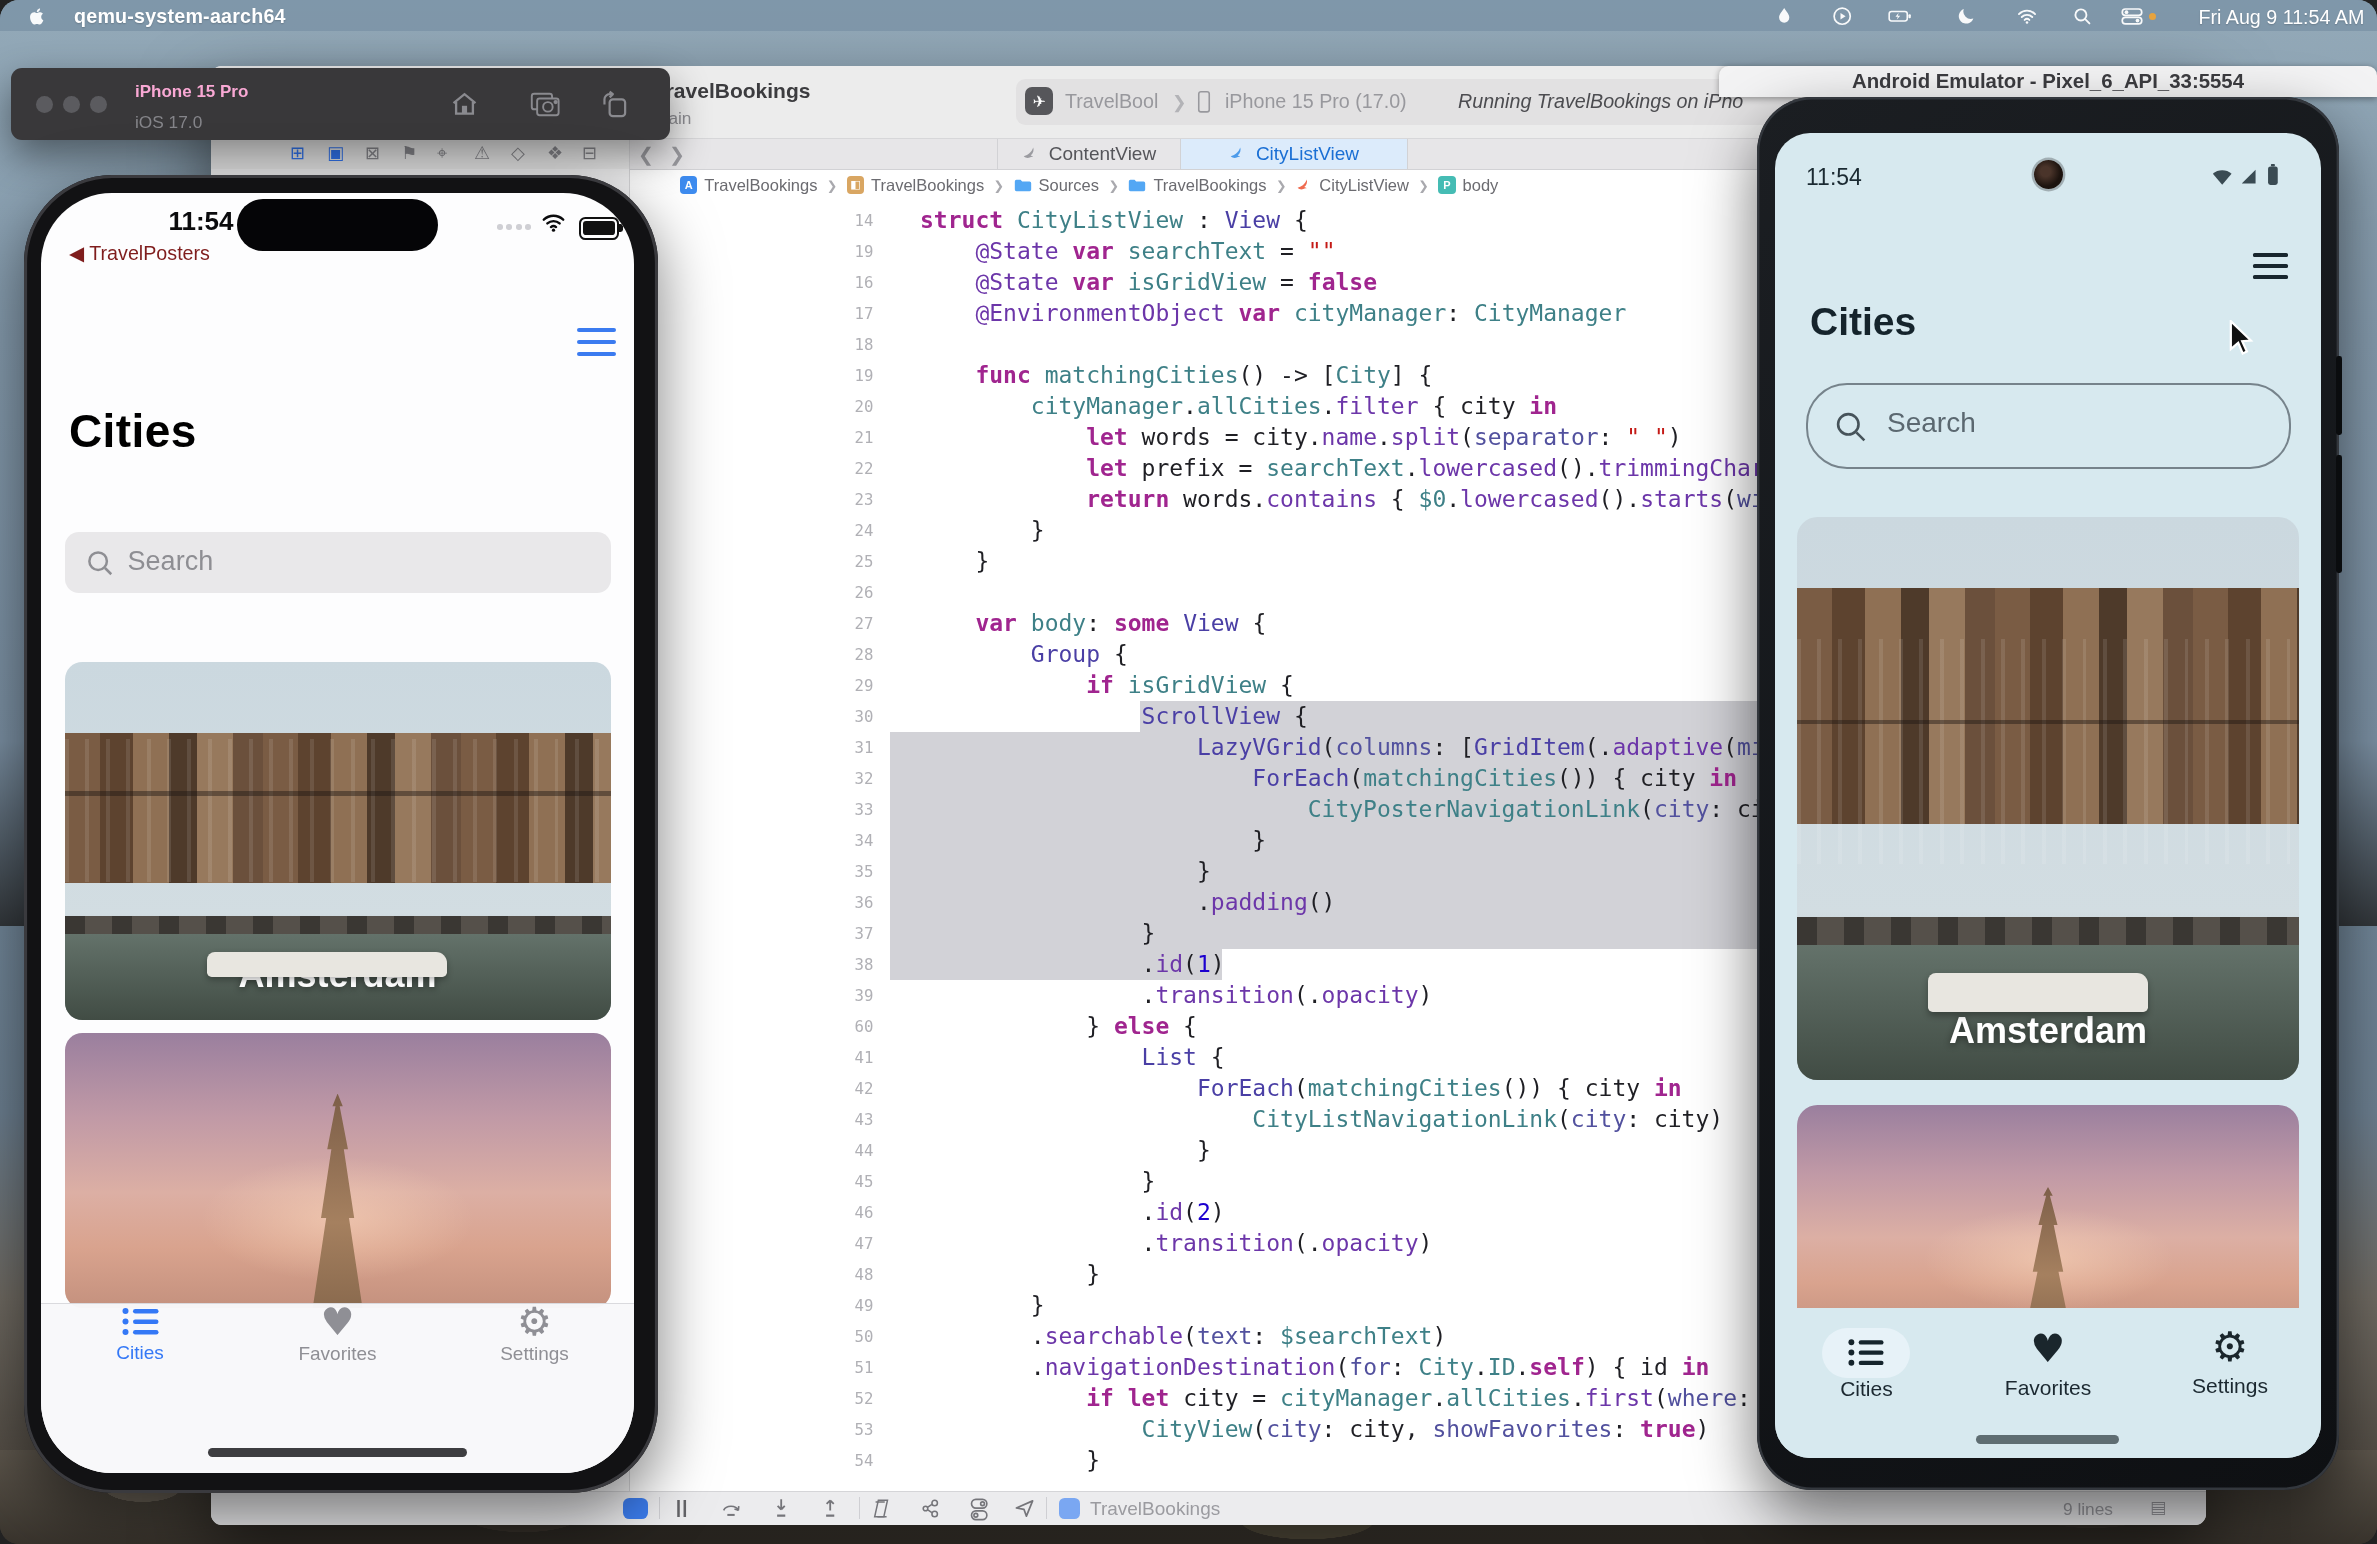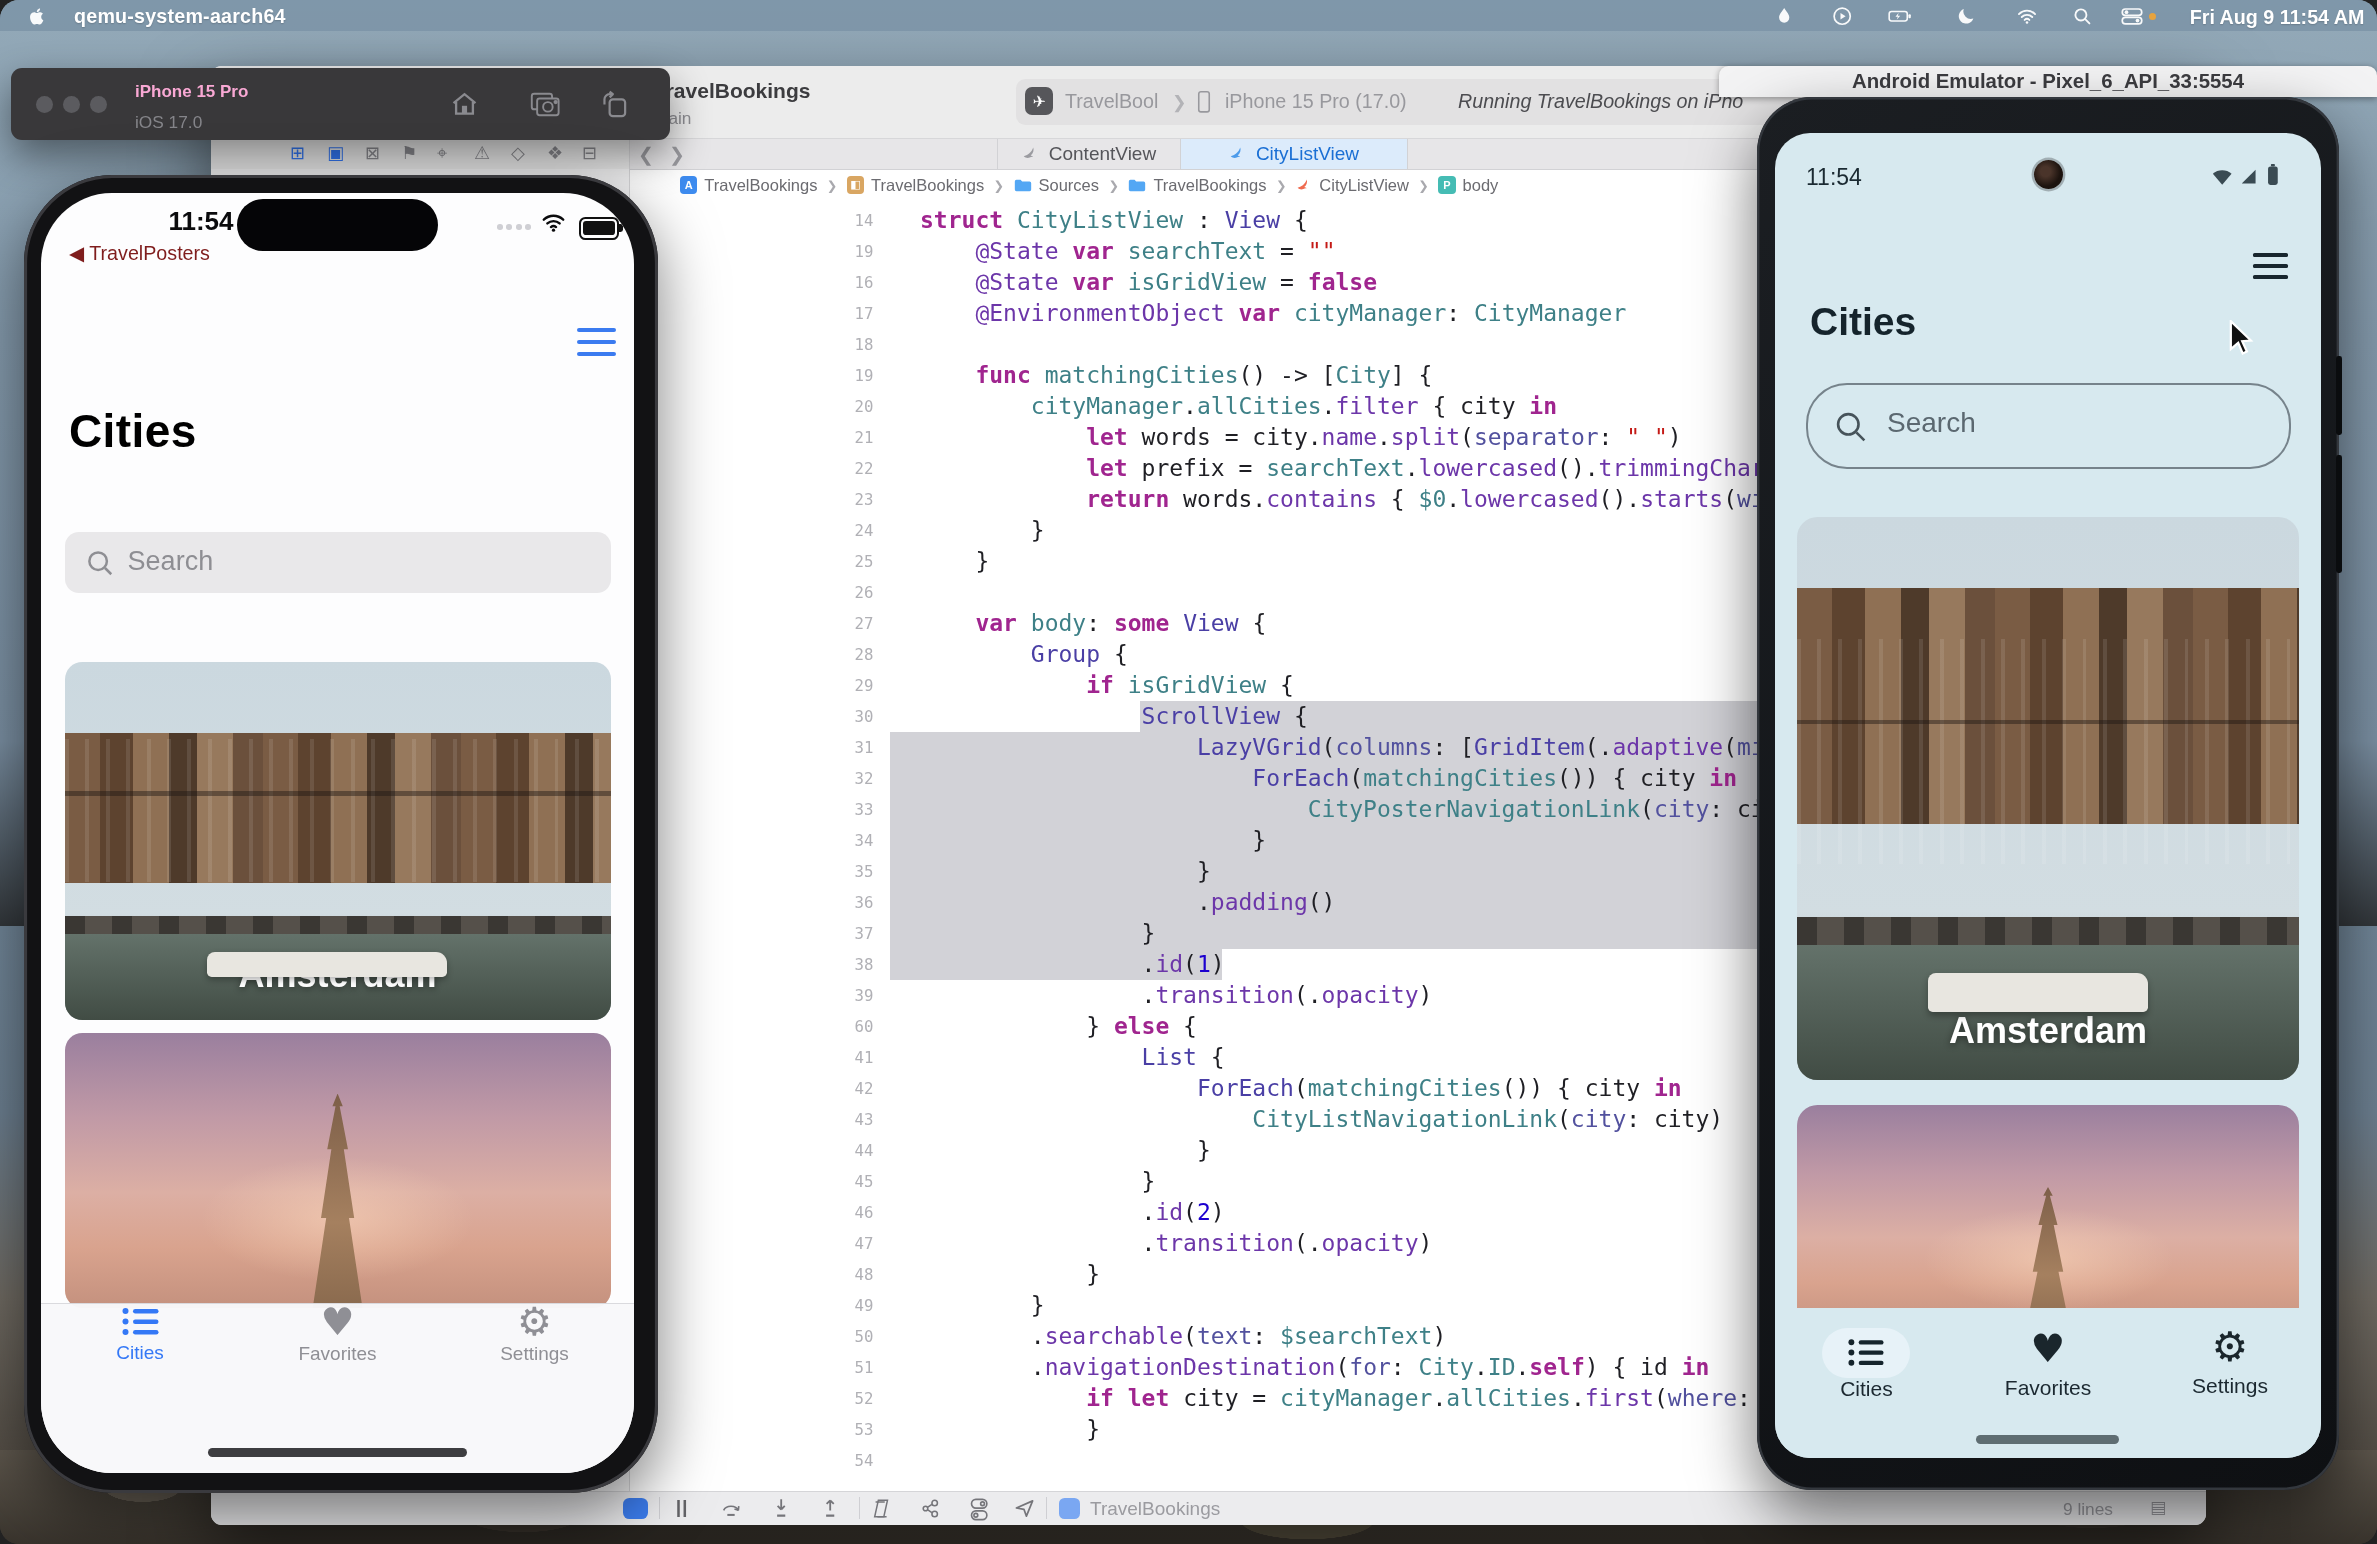--- a/index.html
+++ b/index.html
@@ -18,21 +18,21 @@
      radial-gradient(110px 31px at 55% 75%,#57503f 0 60%,transparent 61%),
      radial-gradient(86px 23.6px at 72% 45%,#6b6154 0 60%,transparent 61%),
      radial-gradient(102px 28px at 88% 65%,#49423a 0 60%,transparent 61%),
      linear-gradient(180deg,#5e574d,#38332c);}
 
   
   #menubar{left:0;top:0;width:2377px;height:31px;background:rgba(124,148,167,.88);
     color:#fff;display:flex;align-items:center;z-index:40;}
   #menubar .mb-ic{position:absolute;top:6.3px;width:20.4px;height:20.4px;color:#fff;opacity:.95;}
   #mb-app{position:absolute;left:74px;top:4.7px;font-size:19.7px;font-weight:700;letter-spacing:0.2px;text-shadow:0 0.8px 1.6px rgba(0,0,0,.18);}
-  #mb-clock{position:absolute;right:12.6px;top:5.5px;font-size:19.7px;font-weight:700;text-shadow:0 0.8px 1.6px rgba(0,0,0,.18);}
+  #mb-clock{position:absolute;right:12.6px;top:5.5px;font-size:19.7px;font-weight:400;text-shadow:0 0.8px 1.6px rgba(0,0,0,.18);}
   #mb-ccdot{position:absolute;left:2149px;top:12.6px;width:7px;height:7px;border-radius:50%;background:#e8a33d;}
 
   
   #xcode{left:211px;top:66px;width:1995px;height:1459px;border-radius:11px;background:#fff;
     box-shadow:0 30px 71px rgba(0,0,0,.5);z-index:10;overflow:hidden;}
   #xc-titlebar{left:0;top:0;right:0;height:72px;background:#ececec;border-bottom:0.8px solid #d7d7d9;}
   #xc-wintitle{left:443px;top:12.6px;font-size:21px;font-weight:600;color:#3c3c3f;}
   #xc-branch{left:443px;top:42px;font-size:17.3px;color:#8e8e93;}
   #xc-pill{left:805px;top:12.6px;width:1016px;height:46px;background:#e2e1e2;border-radius:9.4px;}
   #xc-appicon{left:9.4px;top:8.6px;width:28px;height:28px;border-radius:7px;background:#56565a;color:#fff;
@@ -424,20 +424,21 @@
           <div class="crow"><span class="txt"><span class="cp">                        </span><span class="ct">CityListNavigationLink</span><span class="cp">(</span><span class="cpl">city</span><span class="cp">: city)</span></span></div>
           <div class="crow"><span class="txt"><span class="cp">                    }</span></span></div>
           <div class="crow"><span class="txt"><span class="cp">                }</span></span></div>
           <div class="crow"><span class="txt"><span class="cp">                .</span><span class="cfn">id</span><span class="cp">(</span><span class="cn">2</span><span class="cp">)</span></span></div>
           <div class="crow"><span class="txt"><span class="cp">                .</span><span class="cfn">transition</span><span class="cp">(.</span><span class="cfn">opacity</span><span class="cp">)</span></span></div>
           <div class="crow"><span class="txt"><span class="cp">            }</span></span></div>
           <div class="crow"><span class="txt"><span class="cp">        }</span></span></div>
           <div class="crow"><span class="txt"><span class="cp">        .</span><span class="cfn">searchable</span><span class="cp">(</span><span class="cpl">text</span><span class="cp">: </span><span class="ct">$searchText</span><span class="cp">)</span></span></div>
           <div class="crow"><span class="txt"><span class="cp">        .</span><span class="cfn">navigationDestination</span><span class="cp">(</span><span class="cpl">for</span><span class="cp">: </span><span class="ct">City</span><span class="cp">.</span><span class="ct">ID</span><span class="cp">.</span><span class="ck">self</span><span class="cp">) { id </span><span class="ck">in</span></span></div>
           <div class="crow"><span class="txt"><span class="cp">            </span><span class="ck">if</span><span class="cp"> </span><span class="ck">let</span><span class="cp"> city = </span><span class="ct">cityManager</span><span class="cp">.</span><span class="ct">allCities</span><span class="cp">.</span><span class="cfn">first</span><span class="cp">(</span><span class="cpl">where</span><span class="cp">: { </span><span class="ct">$0</span><span class="cp">.</span><span class="cfn">id</span><span class="cp"> == id }) {</span></span></div>
+          <div class="crow"><span class="txt"><span class="cp">                </span><span class="ct">CityView</span><span class="cp">(</span><span class="cpl">city</span><span class="cp">: city, </span><span class="cpl">showFavorites</span><span class="cp">: </span><span class="ck">true</span><span class="cp">)</span></span></div>
           <div class="crow"><span class="txt"><span class="cp">            }</span></span></div>
         </div>
     </div>
 
     <div class="abs" id="xc-debug">
       <div class="abs" id="dbg-bp"></div>
       <div class="dsep" style="left:448px"></div>
       <span class="dbg" style="left:462px">
         <svg viewBox="0 0 16 20" width="17.3" height="21" fill="none" stroke="#636367" stroke-width="2.4">
             <path d="M5 2v16M11 2v16"></path>

